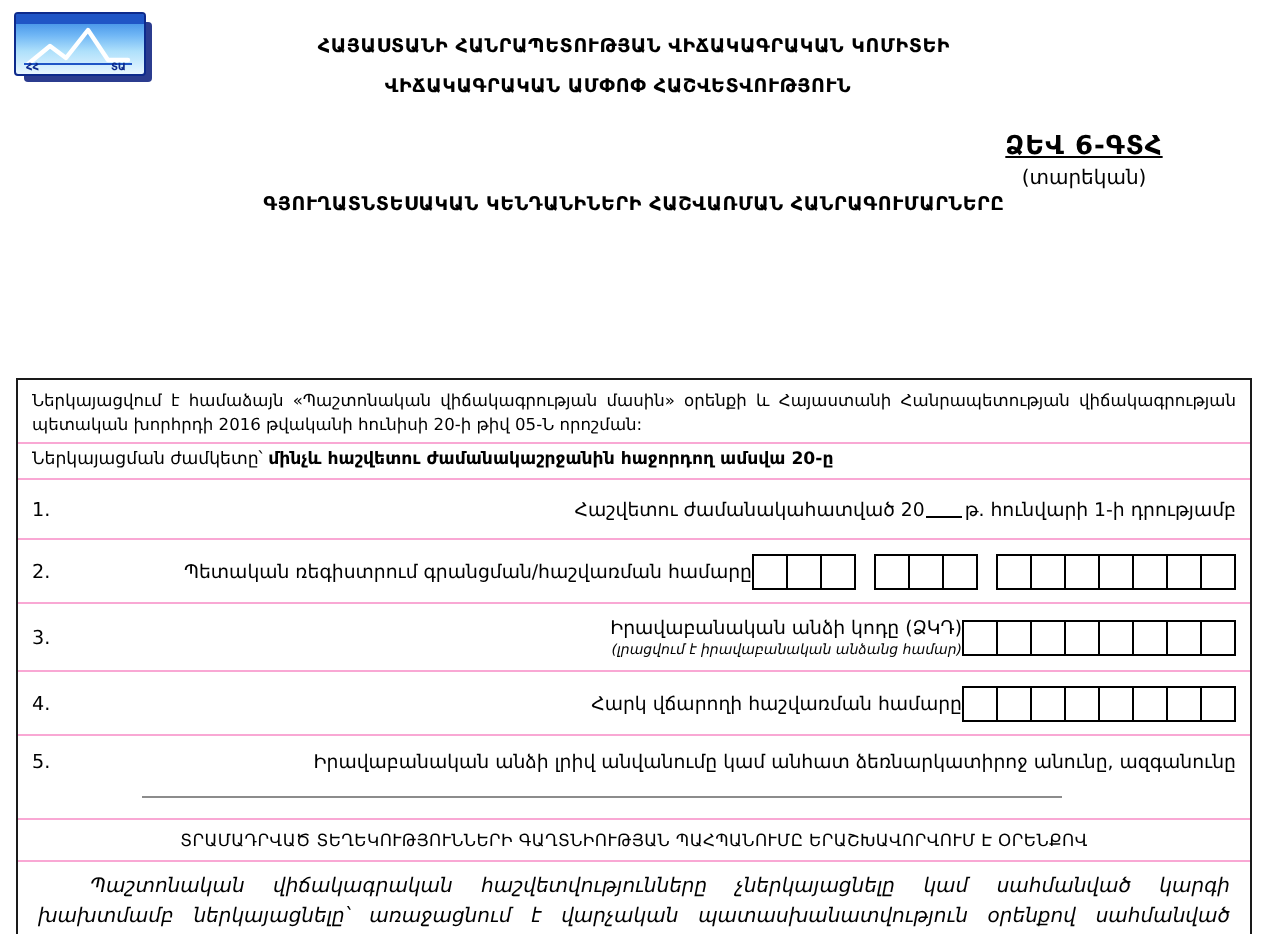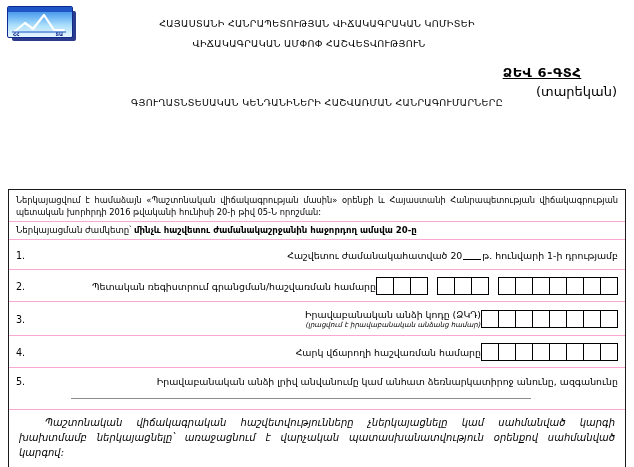--- a/index.html
+++ b/index.html
@@ -62,21 +62,21 @@
     color: #0d2a8c;
     letter-spacing: 0px;
   }
   .logo-tag.left { left: 5px; }
   .logo-tag.right { right: 9px; }
 
   
   .hdr-line {
     position: absolute;
     text-align: center;
-    font-weight: normal;
+    font-weight: bold;
     font-size: 9.5px;
     letter-spacing: 0.3px;
     white-space: nowrap;
   }
   #hdr1 { left: 0; right: 0; top: 18px; }
   #hdr2 { left: 0; right: 16px; top: 38px; }
   #hdr3 { left: 0; right: 0; top: 97px; }
 
   .form-no-block {
     position: absolute;
@@ -86,23 +86,22 @@
     width: 150px;
   }
   .form-no {
     font-weight: bold;
     font-size: 13px;
     letter-spacing: 0.5px;
     text-decoration: underline;
     display: inline-block;
   }
   .form-no-sub {
-    font-size: 13px;
+    font-size: 10px;
     margin-top: 3px;
-    text-align: right;
   }
 
   
   .sheet {
     position: absolute;
     left: 8px;
     top: 189px;
     width: 618px;
     border: 1px solid #1a1a1a;
     box-sizing: border-box;
@@ -311,18 +310,19 @@
   </div>
 
   <div class="row row5">
     <div class="row5-head">
       <span class="item-no">5.</span>
       <span class="item-label">Իրավաբանական անձի լրիվ անվանումը կամ անհատ ձեռնարկատիրոջ անունը, ազգանունը</span>
     </div>
     <div class="row5-line"></div>
   </div>
 
+  <div class="row footer-note">ՏՐԱՄԱԴՐՎԱԾ ՏԵՂԵԿՈՒԹՅՈՒՆՆԵՐԻ ԳԱՂՏՆԻՈՒԹՅԱՆ ՊԱՀՊԱՆՈՒՄԸ ԵՐԱՇԽԱՎՈՐՎՈՒՄ Է ՕՐԵՆՔՈՎ</div>
 
   <div class="row footer-body">
     <span class="indent"></span><span>Պաշտոնական վիճակագրական հաշվետվությունները չներկայացնելը կամ սահմանված կարգի խախտմամբ ներկայացնելը՝ առաջացնում է վարչական  պատասխանատվություն օրենքով սահմանված կարգով:</span>
   </div>
 
 </div>
 
 </body></html>

